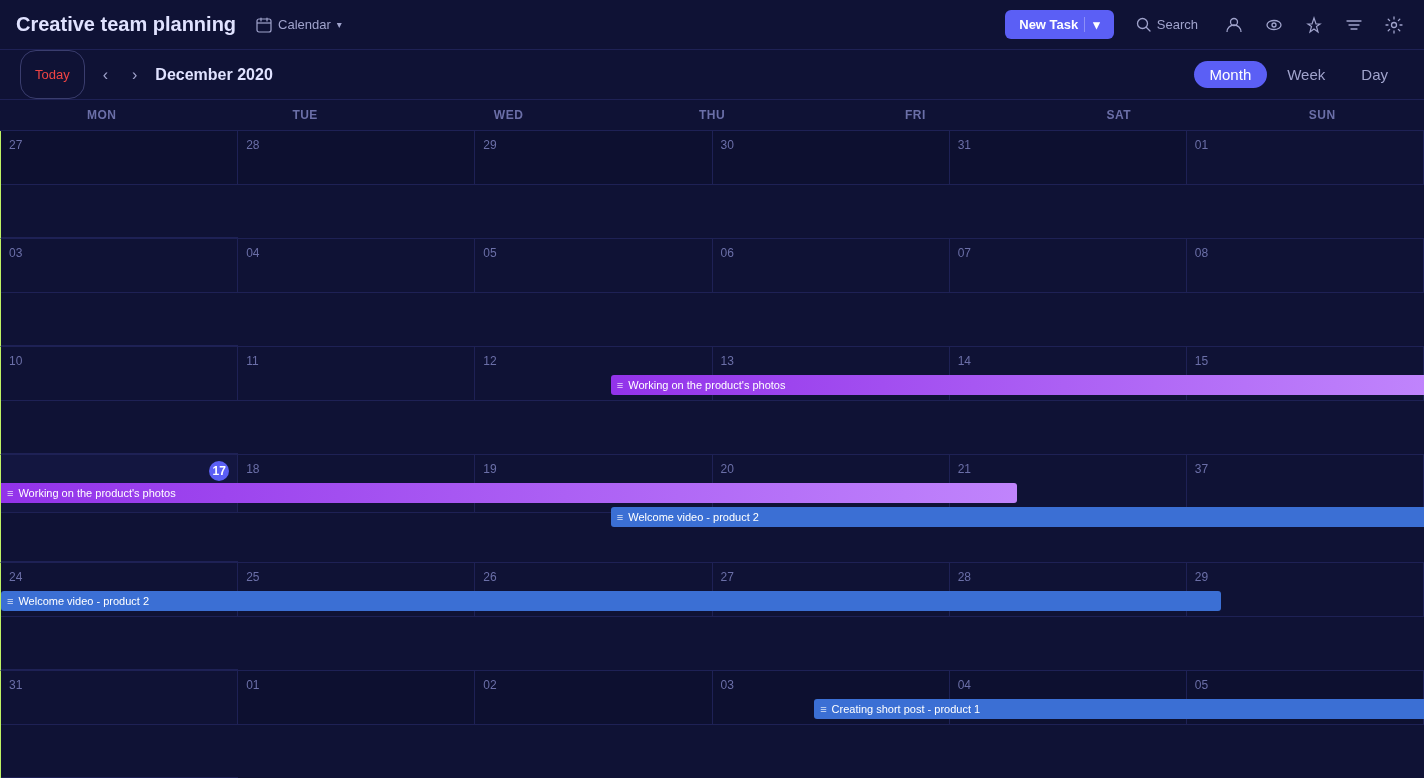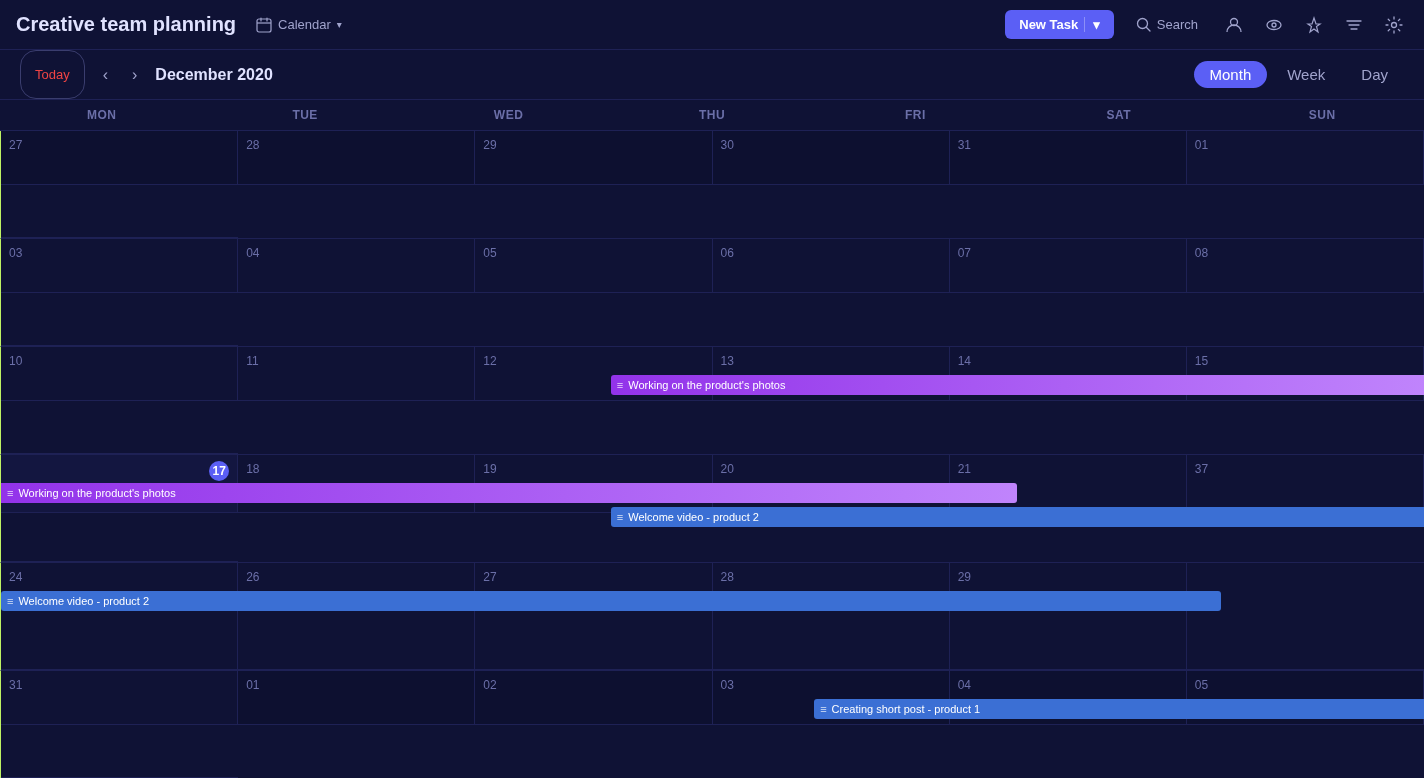--- a/index.html
+++ b/index.html
@@ -350,20 +350,21 @@
 
         <div style="position:absolute; top:24px; left:calc(3/7*100%); width:calc(4/7*100% + 2px); height:20px; background: #3b6fd4; border-radius:3px 0 0 3px; display:flex; align-items:center; padding:0 6px; font-size:11px; font-weight:500; color:white; white-space:nowrap; overflow:hidden; cursor:pointer;">
           <span style="margin-right:5px; opacity:0.8;">≡</span>
           <span>Welcome video - product 2</span>
         </div>
       </div>
     </div>
 
     <div class="cal-row" style="border-bottom:1px solid #1e2155; flex:1; position:relative;" id="row4">
       <div class="cal-cell"><span class="date-num">24</span></div>
+      <div class="cal-cell"><span class="date-num">25</span></div>
       <div class="cal-cell"><span class="date-num">26</span></div>
       <div class="cal-cell"><span class="date-num">27</span></div>
       <div class="cal-cell"><span class="date-num">28</span></div>
       <div class="cal-cell"><span class="date-num">29</span></div>
       <div class="cal-cell" style="border-right:none;"><span class="date-num" style="visibility:hidden;">3</span></div>
       <div class="row-events">
         <div style="position:absolute; top:0; left:0; width:calc(6/7*100%); height:20px; background: #3b6fd4; border-radius:3px; display:flex; align-items:center; padding:0 6px; font-size:11px; font-weight:500; color:white; white-space:nowrap; overflow:hidden; cursor:pointer;">
           <span style="margin-right:5px; opacity:0.8;">≡</span>
           <span>Welcome video - product 2</span>
         </div>

